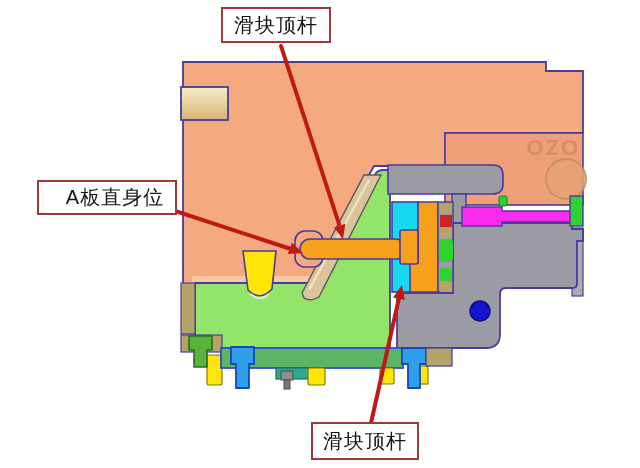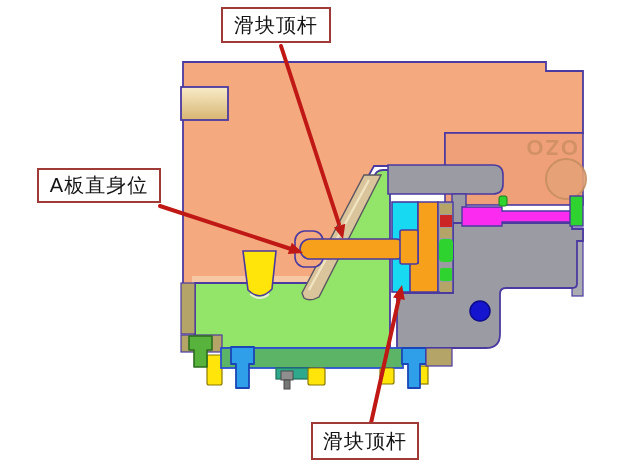--- a/index.html
+++ b/index.html
@@ -4,21 +4,21 @@
 <style>
   html,body{margin:0;padding:0;background:#fff;}
   #stage{position:relative;width:640px;height:468px;background:#ffffff;overflow:hidden;
          font-family:"Liberation Sans",sans-serif;}
   #cad{position:absolute;left:0;top:0;}
   .callout{position:absolute;background:#ffffff;border:2.5px solid #A03A36;
            display:flex;align-items:center;justify-content:center;
            color:#141414;font-size:20px;letter-spacing:1px;white-space:nowrap;
            font-family:"Liberation Sans",sans-serif;}
   #label-slider {left:221px;top:7px;  width:106px;height:32px;}
-  #label-aplate {left:37px; top:168px;width:120px;height:31px;}
+  #label-aplate {left:37px; top:180px;width:120px;height:31px;padding-left:16px;}
   #label-ejector{left:311px;top:422px;width:104px;height:34px;}
 </style>
 </head>
 <body>
 
 <div id="stage">
 
 <svg id="cad" width="640" height="468" viewBox="0 0 640 468">
   <defs>
     <linearGradient id="notchGrad" x1="0" y1="0" x2="0" y2="1">

